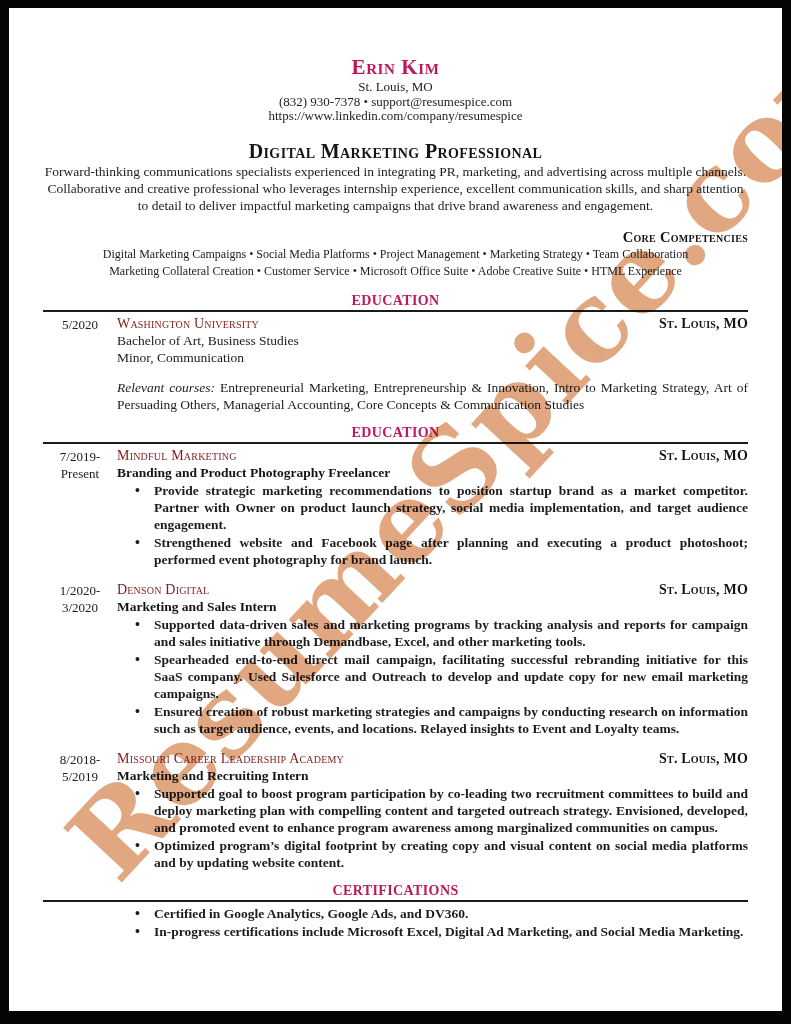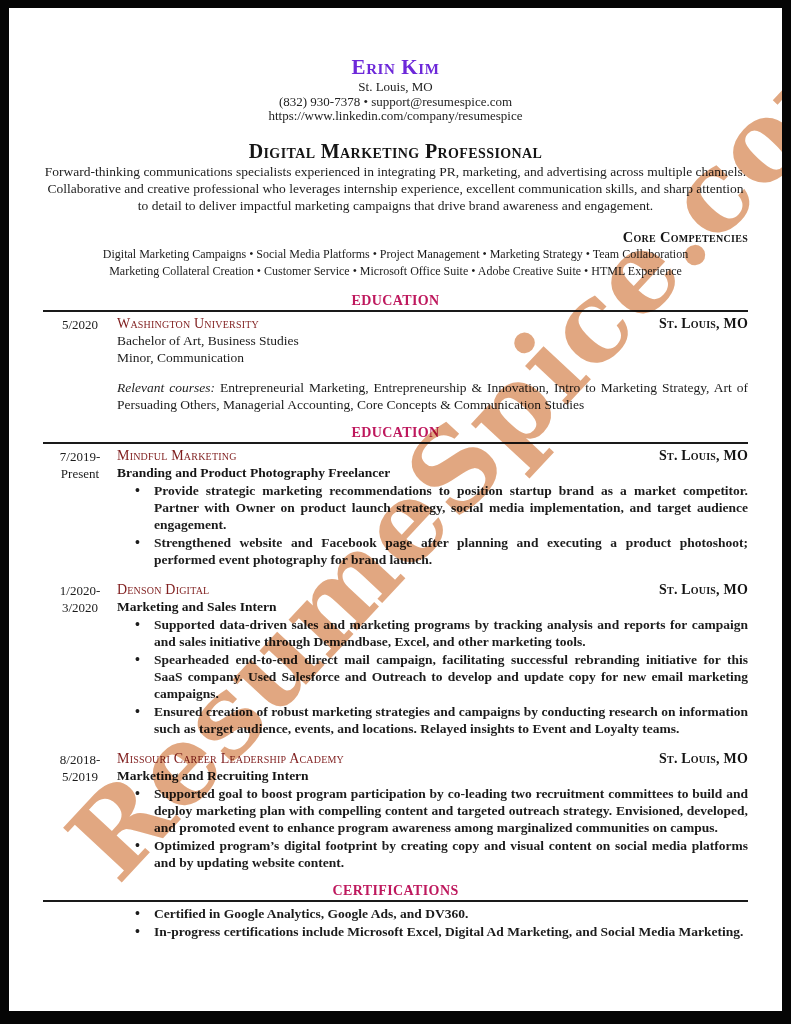--- a/index.html
+++ b/index.html
@@ -22,21 +22,21 @@
     color: #1c1c1c;
   }
   
   .name {
     text-align: center;
     font-size: 21px;
     font-weight: bold;
     font-variant: small-caps;
     letter-spacing: 0.6px;
     line-height: 25px;
-    color: #6d28d9;
+    color: #be185d;
   }
   .contact-line {
     text-align: center;
     font-size: 13px;
     line-height: 14.5px;
     color: #222;
   }
   
   .prof-title {
     margin-top: 17px;

